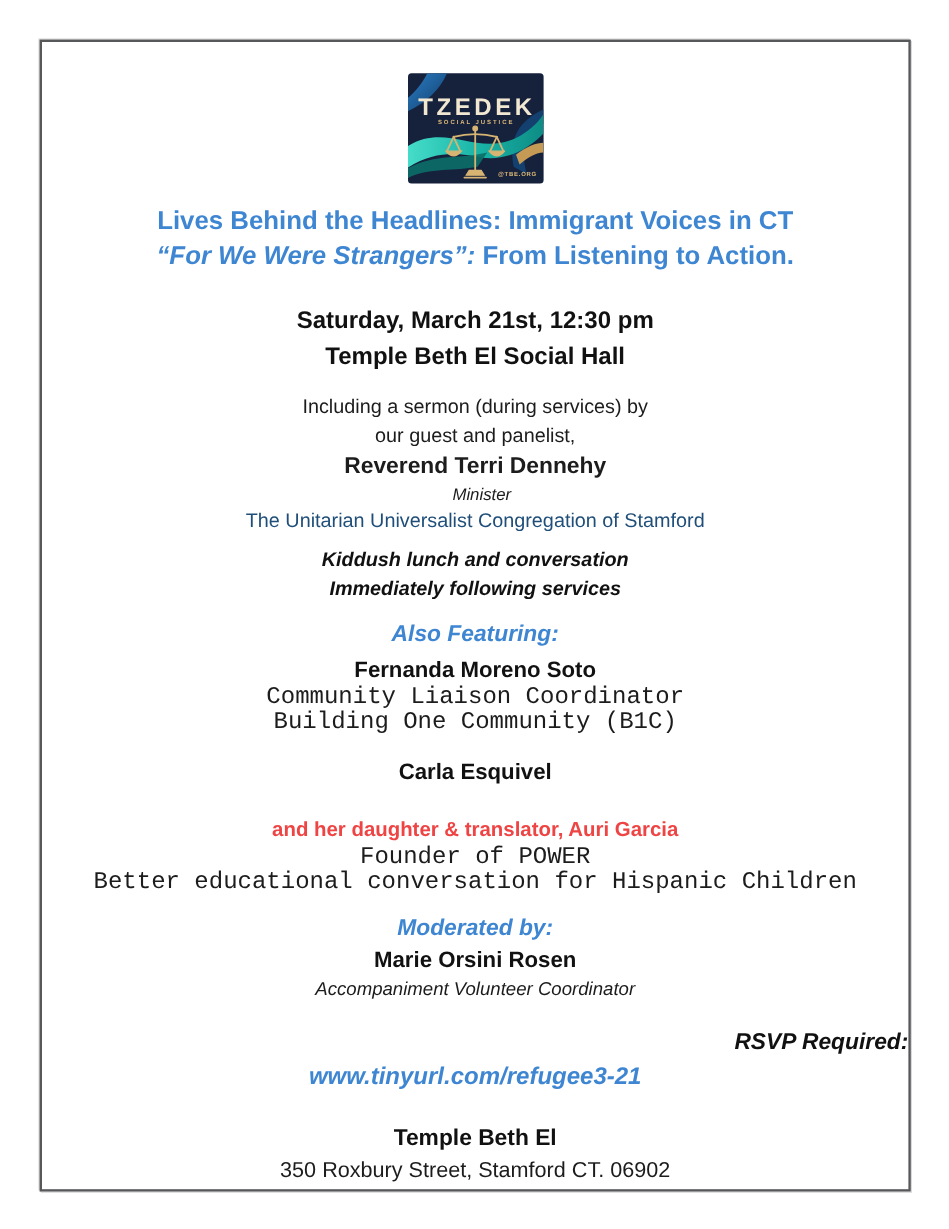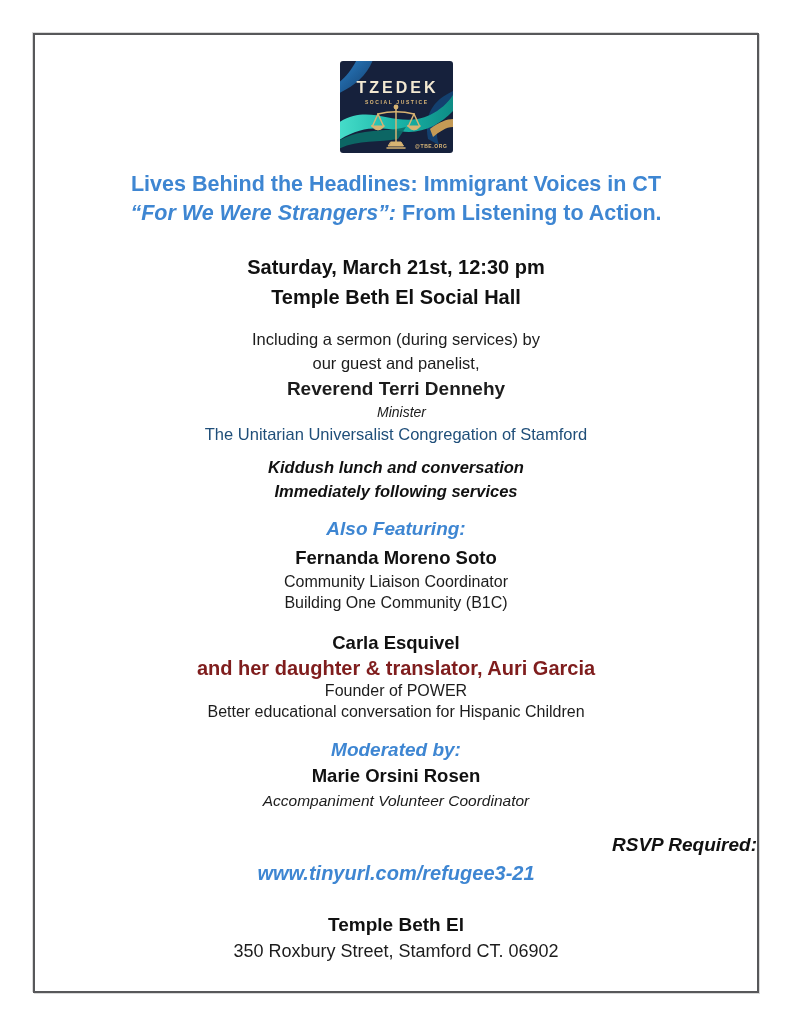--- a/index.html
+++ b/index.html
@@ -24,21 +24,21 @@
     position:relative;
     width:113px;height:92px;
     margin:26px auto 0 auto;
     background:#16213c;
     border-radius:3px;
     overflow:hidden;
   }
   .logo svg.ribbons{position:absolute;left:0;top:0;width:113px;height:92px;}
   .logo-word{
     position:absolute;top:18px;left:0;width:100%;
-    font-size:16px;font-weight:bold;letter-spacing:3px;text-indent:3px;
+    font-size:20px;font-weight:bold;letter-spacing:3px;text-indent:3px;
     color:#f2e8d2;
   }
   .logo-sub{
     position:absolute;top:38px;left:0;width:100%;
     font-size:5px;letter-spacing:1.6px;text-indent:1.6px;
     color:#dcb878;font-weight:bold;
   }
   .logo-scales{
     position:absolute;left:50%;top:43px;transform:translateX(-50%);
     width:50px;height:46px;
@@ -67,22 +67,22 @@
     font-size:16.5px;line-height:24px;font-weight:bold;font-style:italic;color:#111;
   }
   .blue-heading{
     margin-top:13px;
     font-size:19px;line-height:26px;font-weight:bold;font-style:italic;
     color:#3e86d2;
   }
   .panelist{margin-top:3px;}
   .panelist.second{margin-top:17px;}
   .p-name{font-size:18.5px;line-height:26px;font-weight:bold;color:#111;}
-  .p-sub{font-size:20px;line-height:24px;font-weight:bold;color:#7f1d1d;}
-  .p-line{font-size:16px;line-height:21px;color:#1c1c1c;}
+  .p-sub{font-size:17px;line-height:24px;font-weight:bold;color:#ef4444;margin-top:24px;}
+  .p-line{font-size:20px;line-height:21px;color:#1c1c1c;font-family:Liberation Mono, monospace;}
   .moderator-block{margin-top:15px;}
   .mod-name{font-size:18.5px;line-height:26px;font-weight:bold;color:#111;}
   .mod-title{font-size:15.5px;line-height:23px;font-style:italic;color:#1c1c1c;}
   .rsvp{margin-top:19px;}
   .rsvp-label{font-size:19px;line-height:27px;font-weight:bold;font-style:italic;color:#111;text-align:right;}
   .rsvp-url{
     font-size:20px;line-height:30px;font-weight:bold;font-style:italic;
     color:#3e86d2;text-decoration:none;display:block;cursor:pointer;
   }
   .footer{margin-top:23px;}

